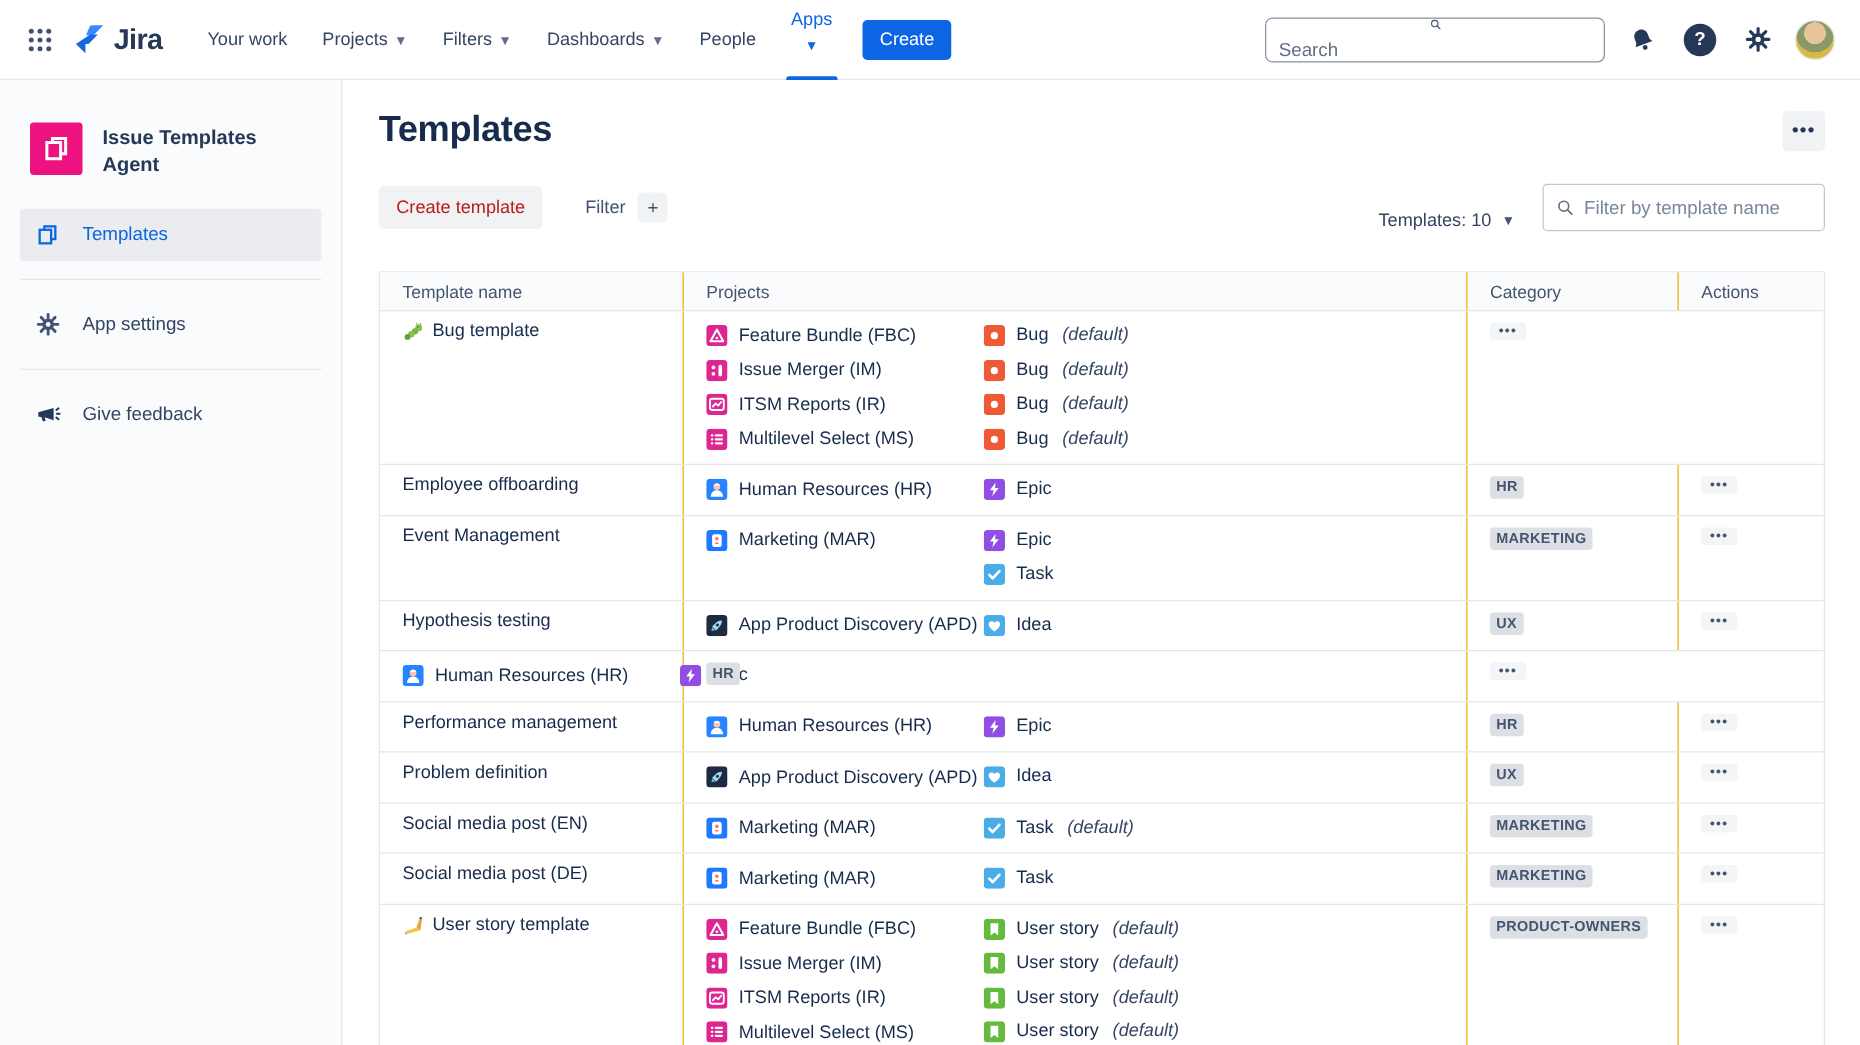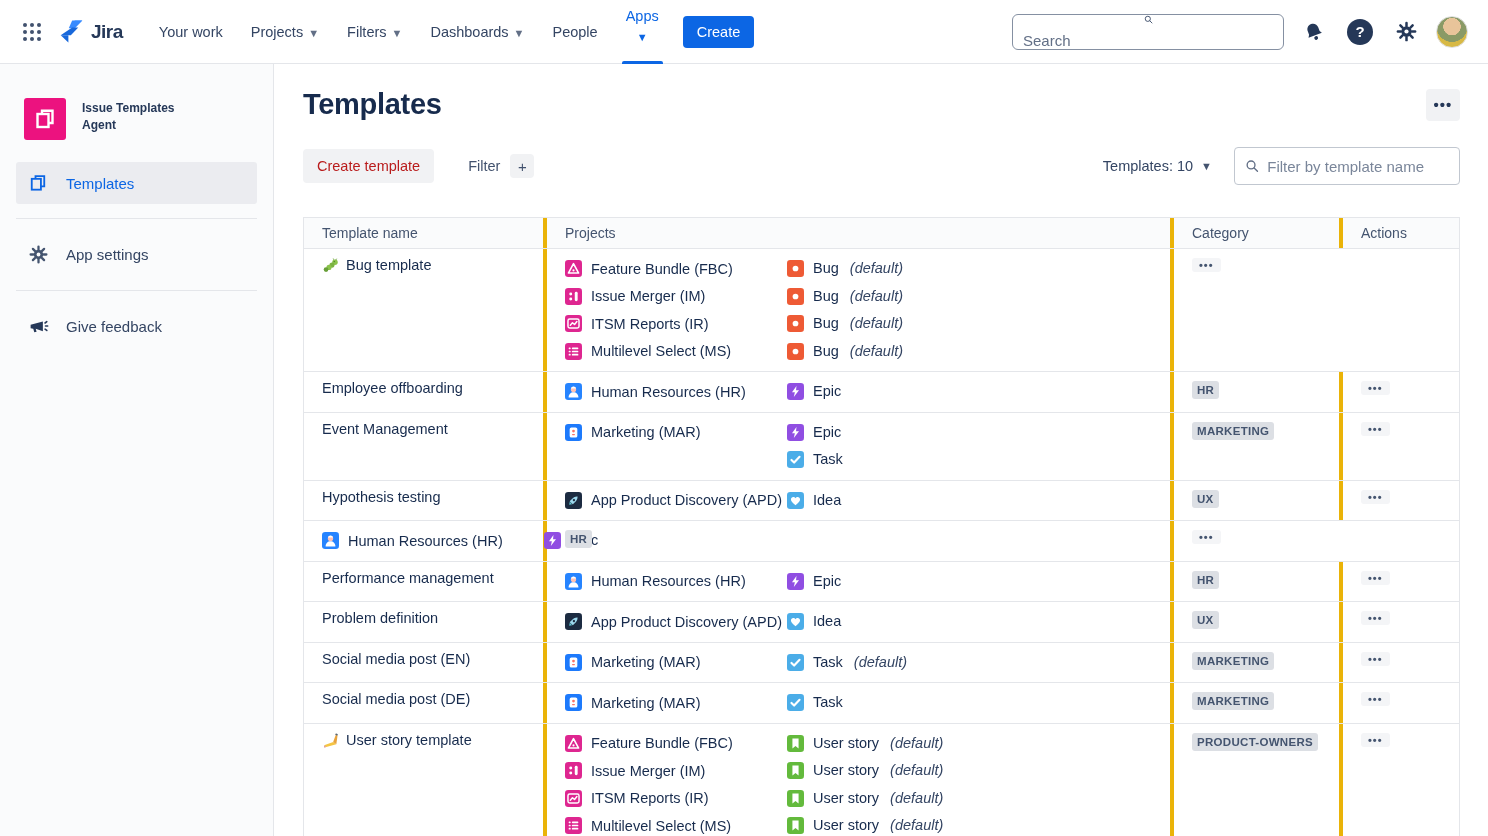--- a/index.html
+++ b/index.html
@@ -5,21 +5,21 @@
   * { margin:0; padding:0; box-sizing:border-box; }
   html,body { width:1488px; height:836px; overflow:hidden; }
   body { font-family:"Liberation Sans", sans-serif; background:#fff; color:#172B4D; }
 
   
   .topbar { height:64px; display:flex; align-items:center; padding:0 20px 0 16px;
             border-bottom:1px solid #E4E6EA; position:relative; background:#fff; }
   .appswitcher { width:32px; height:32px; display:flex; align-items:center; justify-content:center;
                  border-radius:4px; cursor:pointer; }
   .jira-logo { display:flex; align-items:center; gap:6px; margin:0 26px 0 10px; }
-  .jira-logo .word { font-size:19px; font-weight:600; color:#253858; letter-spacing:-0.5px; }
+  .jira-logo .word { font-size:23px; font-weight:600; color:#253858; letter-spacing:-0.5px; }
   .nav { display:flex; align-items:flex-start; gap:8px; height:100%; }
   .nav-item { display:flex; align-items:center; gap:5px; padding:8px 10px; font-size:14.5px;
               font-weight:500; color:#344563; cursor:pointer; border-radius:4px; position:relative; height:64px; }
   .nav-item .caret { color:#626F86; font-size:11px; margin-top:2px; }
   .nav-item.active { color:#0C66E4;flex-direction:column; }
   .nav-item.active .caret { color:#0C66E4; }
   .nav-item.active::after { content:""; position:absolute; left:6px; right:6px; bottom:0;
                             height:3px; background:#0C66E4; border-radius:2px 2px 0 0; }
   .create-btn { background:#0C66E4; color:#fff; border:none; font-size:14.5px; font-weight:500;
                 padding:8px 14px; border-radius:4px; margin-left:14px; cursor:pointer;
@@ -40,54 +40,54 @@
 
   
   .shell { display:flex; height:772px; }
   .sidebar { width:274px; background:#FAFBFC; border-right:1px solid #E4E6EA; padding:26px 16px; flex:none; }
   .main { flex:1; padding:24px 28px 0 29px; overflow:hidden; }
 
   
   .app-header { display:flex; gap:16px; padding:8px 8px 22px 8px; align-items:flex-start; }
   .app-logo { width:42px; height:42px; border-radius:3px; background:#EC127F; flex:none;
               display:flex; align-items:center; justify-content:center; }
-  .app-title { font-size:12px; font-weight:700; color:#253858; line-height:1.4; padding-top:2px; }
+  .app-title { font-size:16px; font-weight:700; color:#253858; line-height:1.4; padding-top:2px; }
   .side-item { display:flex; align-items:center; gap:16px; padding:11px 10px; border-radius:3px;
                font-size:15px; color:#344563; cursor:pointer; font-weight:500; }
   .side-item.active { background:#EBECF0; color:#0C66E4; }
   .side-item .ic { width:24px; display:flex; justify-content:center; flex:none; }
   .side-divider { height:1px; background:#E4E6EA; margin:14px 0; }
 
   
   .page-head { display:flex; align-items:center; justify-content:space-between; margin-bottom:26px; }
   .page-title { font-size:29px; font-weight:700; color:#172B4D; letter-spacing:-0.3px; }
   .more-btn { width:34px; height:32px; border-radius:4px; background:#F1F2F4; border:none; cursor:pointer;
               color:#253858; font-size:15px; font-weight:700; letter-spacing:1px; line-height:10px; }
   .toolbar { display:flex; align-items:center; margin-bottom:32px; }
   .btn-subtle { background:#F1F2F4; border:none; border-radius:4px; padding:9px 14px; font-size:14.5px;
                 font-weight:500; color:#b91c1c; cursor:pointer; font-family:"Liberation Sans",sans-serif; }
   .filter-group { display:flex; align-items:center; gap:10px; margin-left:34px; }
   .filter-label { font-size:14.5px; color:#42526E; font-weight:500; }
   .plus-btn { background:#F1F2F4; border:none; border-radius:4px; width:24px; height:24px; font-size:15px;
               color:#42526E; cursor:pointer; line-height:1; }
-  .toolbar-right { margin-left:auto; display:flex; align-items:center; gap:22px; }
+  .toolbar-right { margin-left:auto; display:flex; align-items:flex-end; gap:22px; }
   .count-dd { display:flex; align-items:center; gap:8px; font-size:14.5px; color:#344563; cursor:pointer; }
   .count-dd .caret { font-size:11px; color:#44546F; }
   .filter-input { display:flex; align-items:center; gap:8px; width:226px; height:38px;
                   border:1px solid #C1C7D0; border-radius:4px; padding:0 10px; background:#fff; }
   .filter-input input { border:none; outline:none; width:100%; font-size:15px; color:#172B4D;
                         font-family:"Liberation Sans",sans-serif; }
   .filter-input input::placeholder { color:#7A869A; }
 
   
   .tbl { border:1px solid #E4E6EA; border-bottom:none; }
   .tbl-row { display:grid; grid-template-columns:243px 627px 169px 118px; border-bottom:1px solid #E4E6EA; }
   .tbl-head { background:#FAFBFC; }
   .tbl-head .cell { color:#44546F; font-size:14px; font-weight:500; padding:7px 12px 7px 18px; }
-  .cell { padding:6px 12px 6px 18px; font-size:14.5px; color:#172B4D; border-right:4px solid #eab308; }
+  .cell { padding:6px 12px 6px 18px; font-size:14.5px; color:#172B4D; border-right:1px solid #eab308; }
   .cell:last-child { border-right:none; }
   .name-cell { display:flex; gap:7px; align-items:flex-start; padding-top:8px; }
   .proj-lines { display:flex; flex-direction:column; }
   .proj-line { display:flex; align-items:center; min-height:27.5px; }
   .proj-part { width:222px; display:flex; align-items:center; gap:9px; flex:none; }
   .type-part { display:flex; gap:9px; }
   .type-suffix { font-style:italic; color:#344563; margin-left:2px; }
   .sq-icon { width:17px; height:17px; flex:none; display:block; }
   .badge { display:inline-block; background:#DCDFE4; color:#44546F; font-size:11.5px; font-weight:700;
            padding:3px 5px; border-radius:3px; letter-spacing:0.3px; margin-top:3px; }

